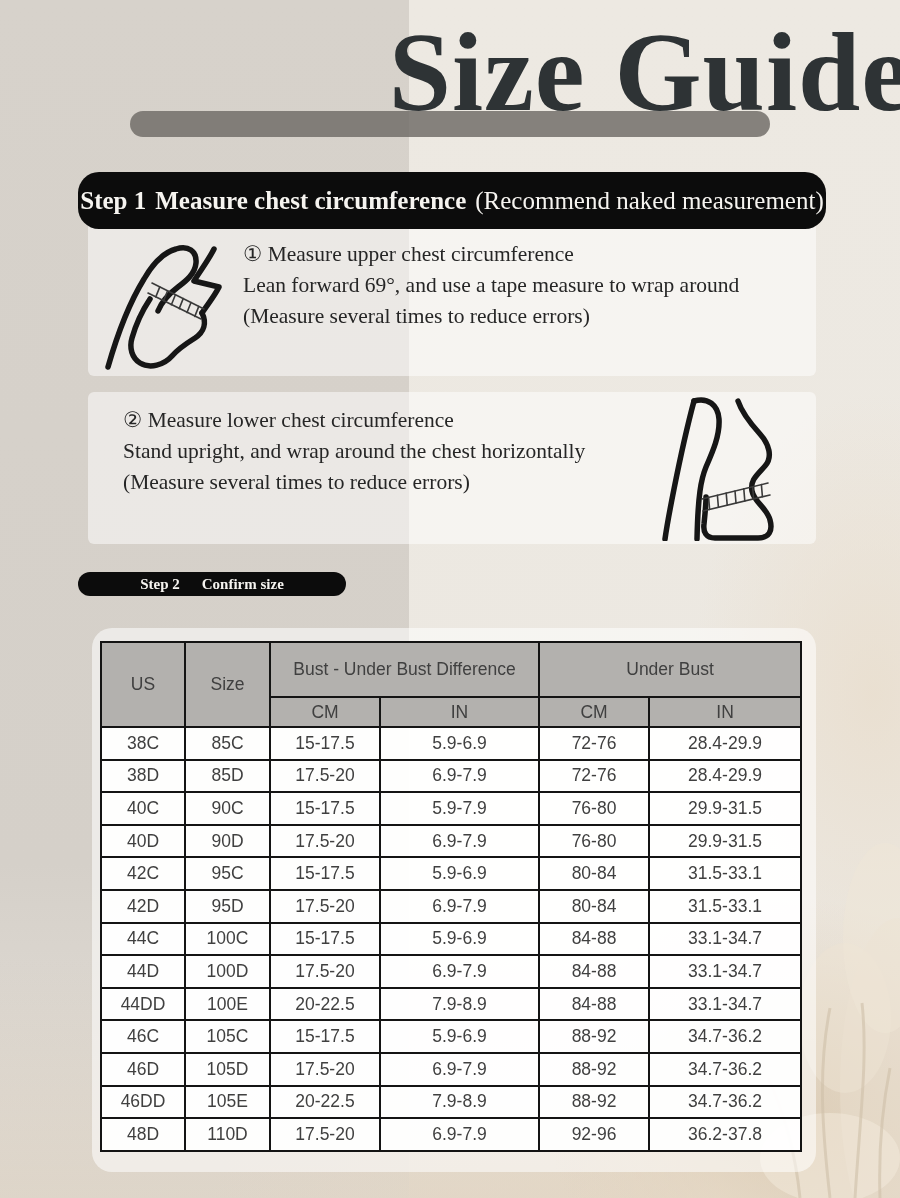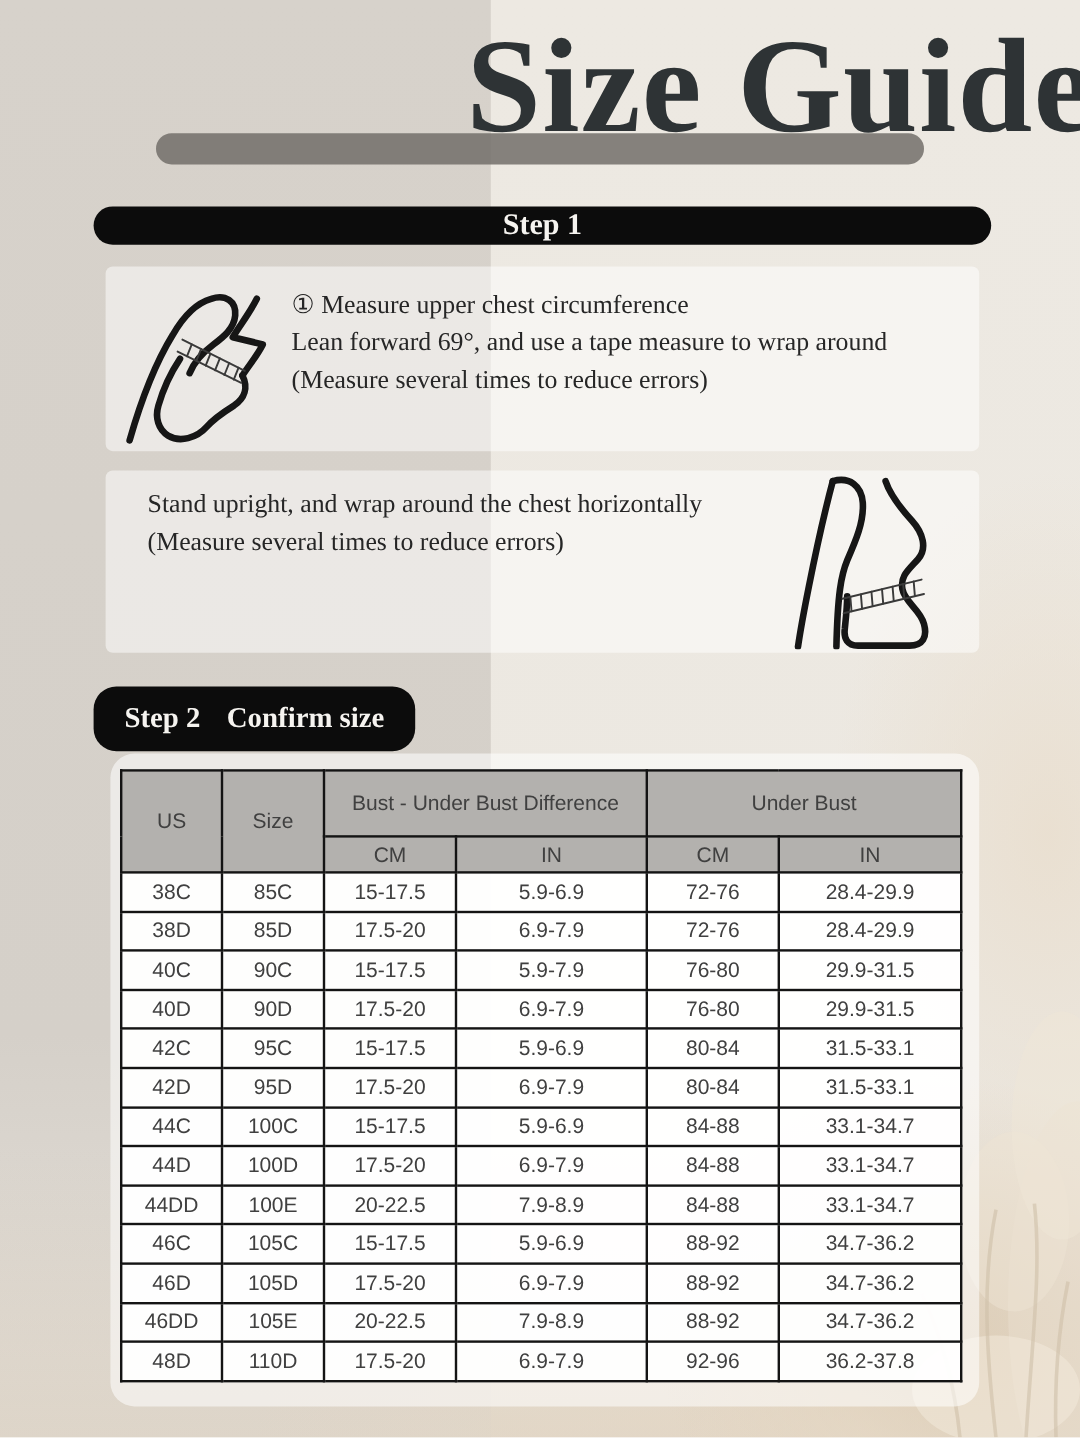--- a/index.html
+++ b/index.html
@@ -19,23 +19,23 @@
   .grass{position:absolute;right:0;bottom:0;z-index:1;pointer-events:none;}
   
   .title-bar{position:absolute;left:130px;top:111px;width:640px;height:26px;border-radius:13px;
              background:var(--title-bar,#6e6a65);opacity:.82;z-index:2;}
   .title{position:absolute;left:0;top:16px;width:100%;margin:0;text-align:right;
          font-weight:bold;font-size:112px;line-height:1.0;letter-spacing:1px;
          color:var(--title-text,#2e3335);z-index:3;padding-left:12px;}
   
   .pill{position:absolute;display:flex;align-items:center;justify-content:center;
         background:var(--banner,#0c0c0c);color:#f6f4f0;z-index:3;white-space:nowrap;}
-  .pill1{left:78px;top:172px;width:748px;height:32px;border-radius:21px;font-size:25px;gap:9px;}
+  .pill1{left:78px;top:172px;width:748px;height:57px;border-radius:21px;font-size:25px;gap:9px;}
   .pill1 .b{font-weight:bold;}
-  .pill2{left:78px;top:572px;width:268px;height:54px;border-radius:19px;font-size:24px;font-weight:bold;gap:22px;}
+  .pill2{left:78px;top:572px;width:268px;height:24px;border-radius:19px;font-size:15px;font-weight:bold;gap:22px;}
   
   .card{position:absolute;left:88px;width:728px;background:var(--card-bg,rgba(255,255,255,0.5));
         border-radius:6px;z-index:2;}
   .card1{top:222px;height:154px;}
   .card2{top:392px;height:152px;}
   .card-text{position:absolute;font-size:21.5px;line-height:31px;color:#262626;white-space:nowrap;}
   .card-text1{left:155px;top:17px;}
   .card-text2{left:35px;top:13px;}
   .illus{position:absolute;}
   .illus1{left:8px;top:5px;}
@@ -74,20 +74,22 @@
       <path d="M300 430 C 295 380 282 340 268 310"></path>
       <path d="M380 430 C 378 370 384 330 390 300"></path>
     </g>
   </svg>
 
   <div class="title-bar"></div>
   <h1 class="title">Size Guide</h1>
 
   <div class="pill pill1">
     <span class="b">Step 1</span>
+    <span class="b">Measure chest circumference</span>
+    <span>(Recommend naked measurement)</span>
   </div>
 
   <section class="card card1">
     <svg class="illus illus1" width="140" height="146" viewBox="0 0 136 146">
       <path d="M10 140 C 18 112 30 78 46 52 C 54 38 64 26 78 22 C 90 18 99 24 98 36 C 97 47 88 54 80 60 C 72 66 64 74 60 84"></path>
       <path d="M116 22 C 110 34 102 44 96 54 L 121 60 C 116 70 109 78 104 86"></path>
       <path d="M104 86 C 109 96 106 105 97 111 C 89 116 80 122 74 129 C 66 138 52 142 42 136 C 34 131 31 121 34 111 C 38 97 44 84 52 72"></path>
       <g class="tape">
         <path class="tape" d="M54 56 L106 82"></path>
         <path class="tape" d="M50 66 L103 92"></path>
@@ -96,20 +98,21 @@
     </svg>
     <div class="card-text card-text1">
       <div>① Measure upper chest circumference</div>
       <div>Lean forward 69°, and use a tape measure to wrap around</div>
       <div>(Measure several times to reduce errors)</div>
     </div>
   </section>
 
   <section class="card card2">
     <div class="card-text card-text2">
+      <div>② Measure lower chest circumference</div>
       <div>Stand upright, and wrap around the chest horizontally</div>
       <div>(Measure several times to reduce errors)</div>
     </div>
     <svg class="illus illus2" width="132" height="146" viewBox="0 0 130 146">
       <path d="M38 6 C 31 32 24 64 18 94 C 14 114 11 130 9 144"></path>
       <path d="M38 6 C 52 2 62 10 63 24 C 64 40 57 56 50 72 C 45 84 42 100 41 144"></path>
       <path d="M82 6 C 86 18 94 28 104 39 C 113 49 117 62 109 71 C 101 80 94 85 96 96 C 98 107 111 113 114 125 C 117 136 113 143 102 143 L 59 143 C 50 143 47 137 48 129 C 49 119 50 110 50 102"></path>
       <g class="tape">
         <path class="tape" d="M46 104 L112 88"></path>
         <path class="tape" d="M47 116 L114 100"></path>

